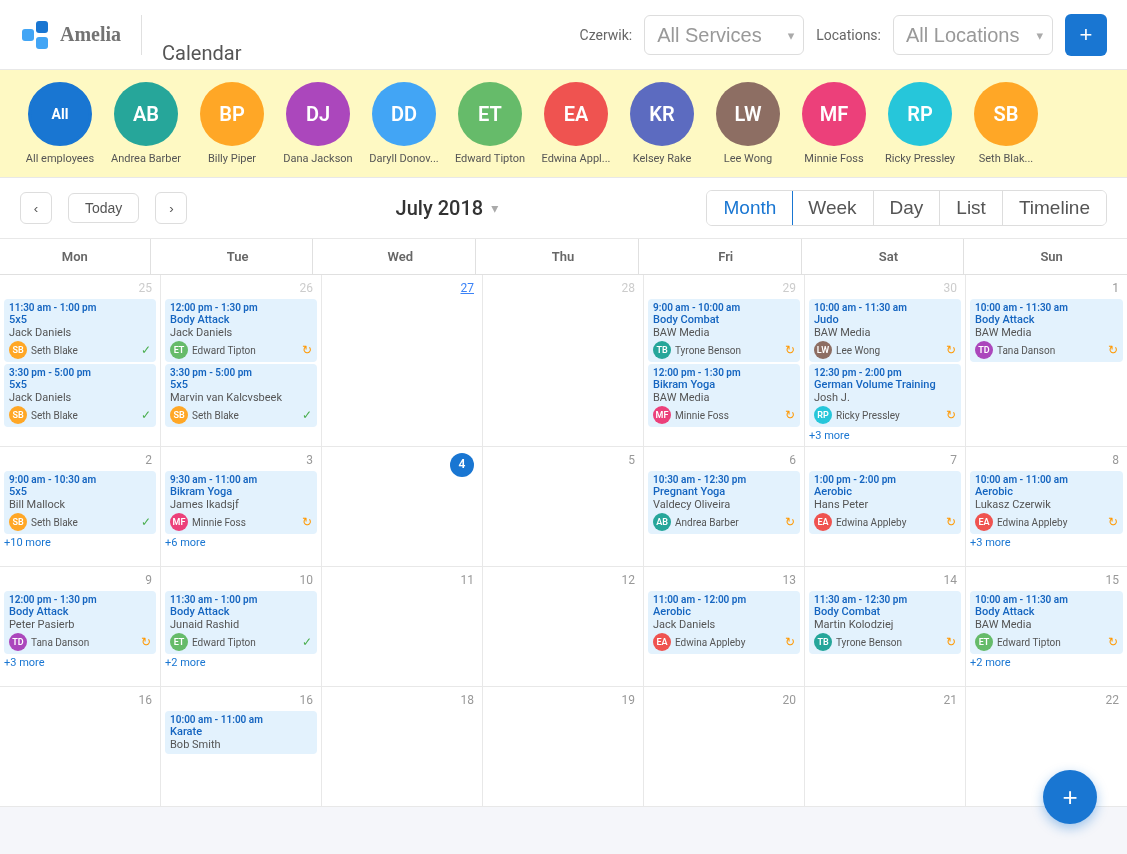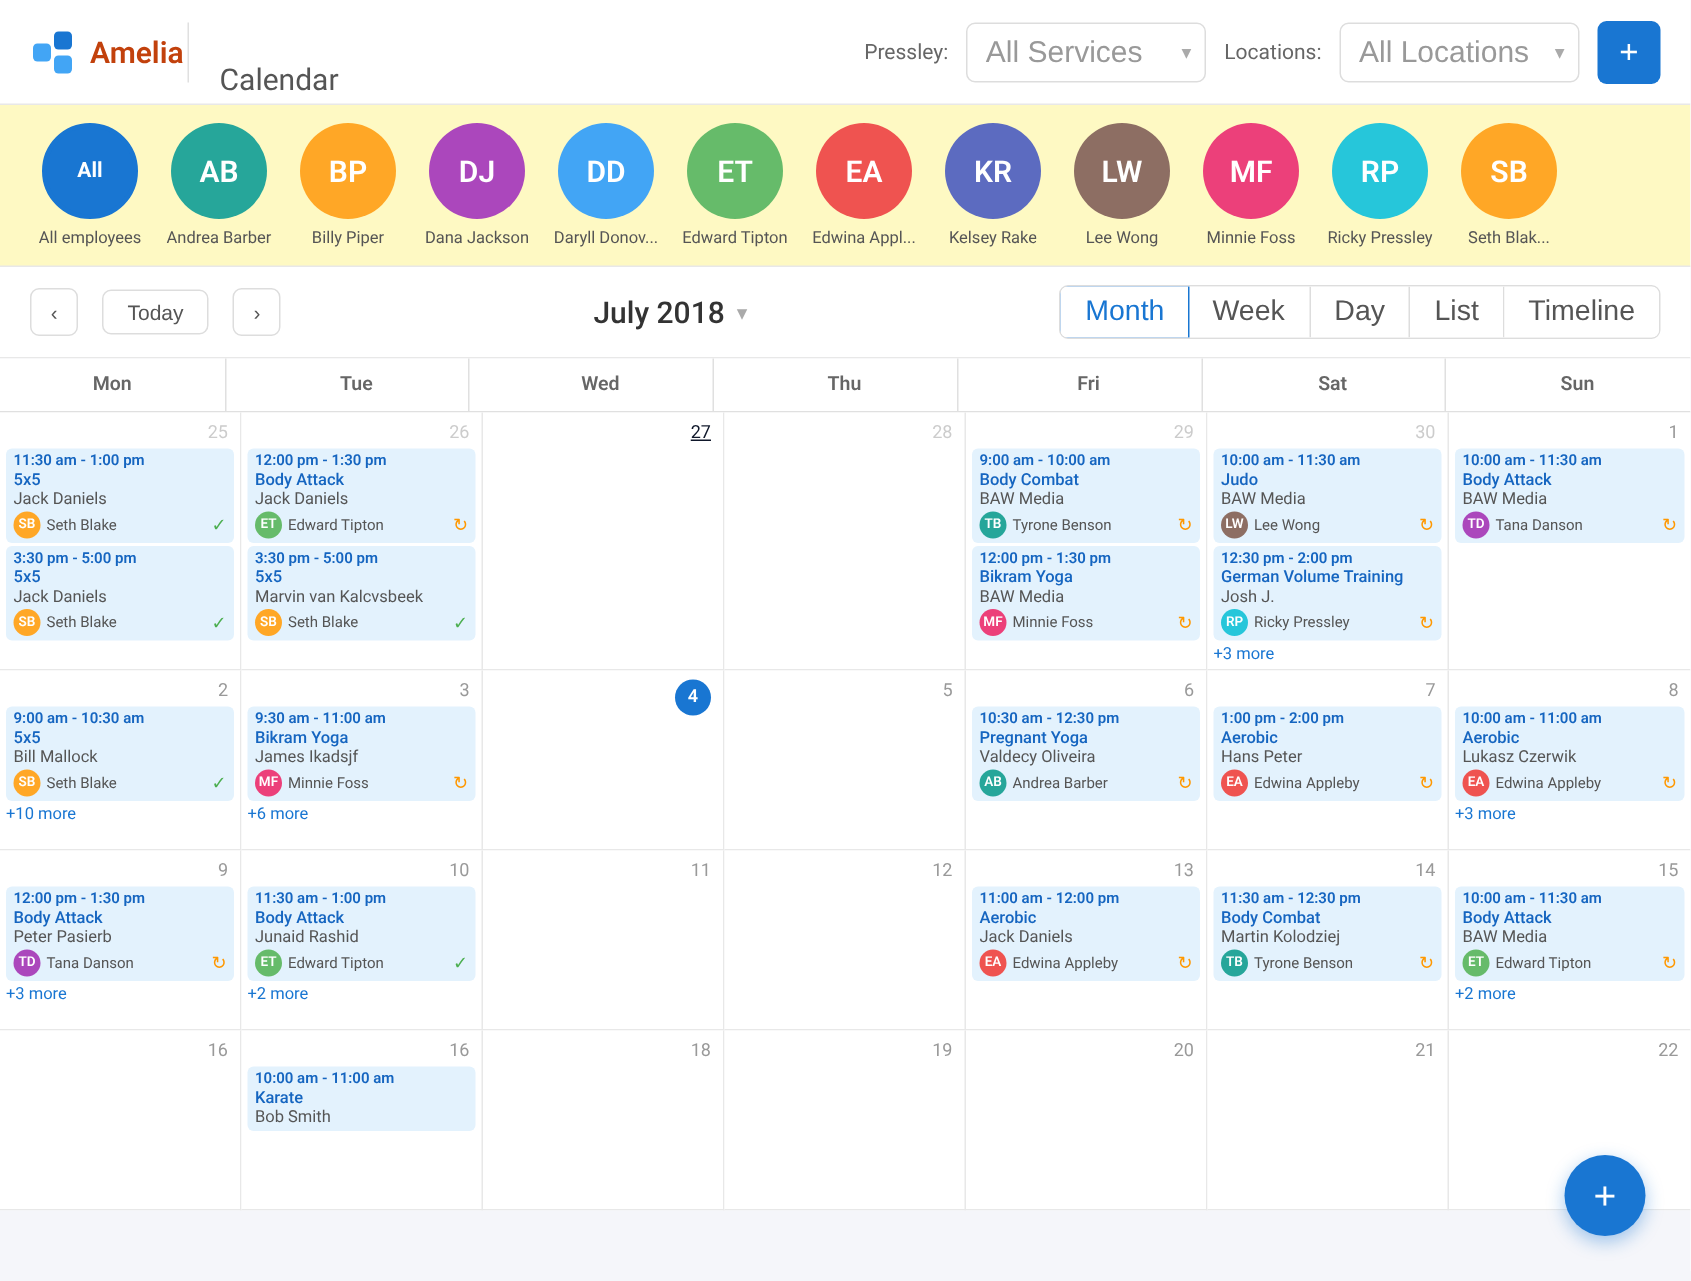--- a/index.html
+++ b/index.html
@@ -1,20 +1,20 @@
 <!DOCTYPE html>
 <html><head>
   <meta charset="utf-8">
   <style>
     * { box-sizing: border-box; margin: 0; padding: 0; }
     body { font-family: -apple-system, BlinkMacSystemFont, 'Segoe UI', Roboto, sans-serif; background: #f5f6fa; color: #333; font-size: 13px; }
 
     
     .header { background: #fff; border-bottom: 1px solid #e8e8e8; display: flex; align-items: center; padding: 0 20px; height: 70px; }
-    .logo { display: flex; align-items: center; gap: 8px; font-size: 20px; font-weight: 600; color: #c2410c; margin-right: 3px; }
+    .logo { display: flex; align-items: center; gap: 8px; font-size: 20px; font-weight: 600; color: #737373; margin-right: 20px; font-family: Liberation Serif, serif; }
     .logo-icon { width: 32px; height: 32px; }
     .header-divider { width: 1px; height: 40px; background: #e0e0e0; margin-right: 20px; }
     .header-title { font-size: 20px; color: #555; margin-right: auto; margin-top: 36px; }
     .header-filters { display: flex; align-items: center; gap: 12px; }
     .filter-label { color: #666; font-size: 14px; }
     .filter-select { border: 1px solid #ddd; border-radius: 6px; padding: 8px 32px 8px 12px; font-size: 20px; color: #999; background: #fff; appearance: none; min-width: 160px; cursor: pointer; position: relative; }
     .select-wrapper { position: relative; display: inline-block; }
     .select-wrapper::after { content: '▾'; position: absolute; right: 10px; top: 50%; transform: translateY(-50%); color: #aaa; pointer-events: none; }
     .add-btn { background: #1976d2; color: #fff; border: none; border-radius: 6px; width: 42px; height: 42px; font-size: 22px; cursor: pointer; display: flex; align-items: center; justify-content: center; }
 
@@ -73,21 +73,21 @@
     <svg class="logo-icon" viewBox="0 0 32 32">
       <rect x="2" y="10" width="12" height="12" rx="3" fill="#42a5f5"></rect>
       <rect x="16" y="2" width="12" height="12" rx="3" fill="#1976d2"></rect>
       <rect x="16" y="18" width="12" height="12" rx="3" fill="#42a5f5"></rect>
     </svg>
     <span>Amelia</span>
   </div>
   <div class="header-divider"></div>
   <span class="header-title">Calendar</span>
   <div class="header-filters">
-    <span class="filter-label">Pressley:</span>
+    <span class="filter-label">Czerwik:</span>
     <div class="select-wrapper">
       <select class="filter-select">
         <option>All Services</option>
       </select>
     </div>
     <span class="filter-label">Locations:</span>
     <div class="select-wrapper">
       <select class="filter-select">
         <option>All Locations</option>
       </select>
@@ -215,21 +215,21 @@
           <div class="title">5x5</div>
           <div class="subtitle">Marvin van Kalcvsbeek</div>
           <div class="cal-event-row">
           <div class="cal-event-avatar" style="background:#ffa726;">SB</div>
           <span class="cal-event-name">Seth Blake</span>
           <span class="status-icon status-green">✓</span>
         </div>
         </div>
       </div>
       <div class="cal-cell">
-        <div class="cal-date" style="color: #0f172a; text-decoration: underline;">27</div>
+        <div class="cal-date" style="color: #3b82f6; text-decoration: underline;">27</div>
       </div>
       <div class="cal-cell">
         <div class="cal-date" style="color: rgb(204, 204, 204);">28</div>
       </div>
       <div class="cal-cell">
         <div class="cal-date" style="color: rgb(204, 204, 204);">29</div>
         <div class="cal-event">
           <div class="time">9:00 am - 10:00 am</div>
           <div class="title">Body Combat</div>
           <div class="subtitle">BAW Media</div>

